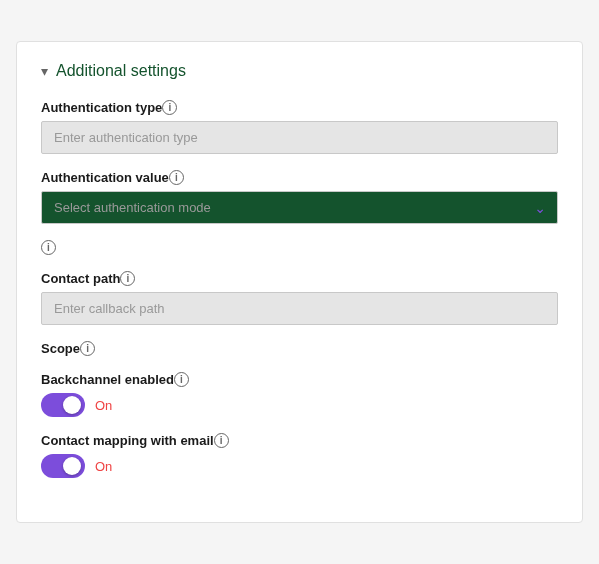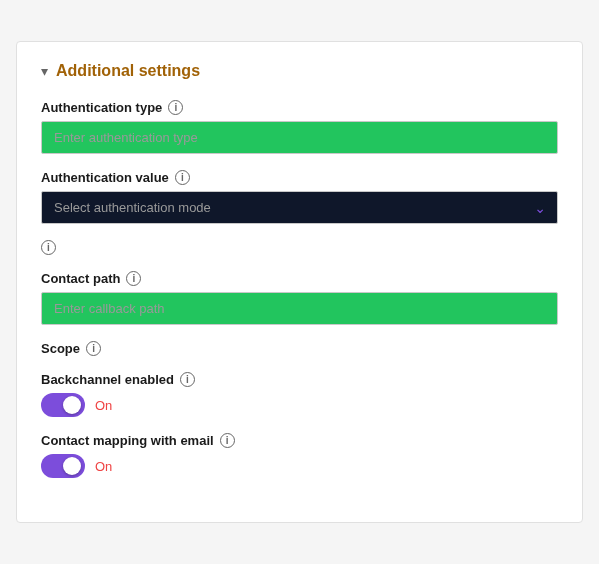--- a/index.html
+++ b/index.html
@@ -35,32 +35,32 @@
 
     .chevron-icon {
       color: #666;
       font-size: 14px;
       cursor: pointer;
       user-select: none;
     }
 
     .section-title {
       font-size: 16px;
-      font-weight: 700;
-      color: #a16207;
+      font-weight: 400;
+      color: #14532d;
     }
 
     .field-group {
       margin-bottom: 16px;
     }
 
     .field-label {
       display: flex;
       align-items: center;
-      gap: 6px;
+      gap: 0;
       font-size: 13px;
       font-weight: 600;
       color: #1a1a1a;
       margin-bottom: 6px;
     }
 
     .info-icon {
       display: inline-flex;
       align-items: center;
       justify-content: center;
@@ -77,41 +77,41 @@
     }
 
     .text-input {
       width: 100%;
       border: 1px solid #c8c8c8;
       border-radius: 2px;
       padding: 8px 12px;
       font-size: 13px;
       color: #333;
       outline: none;
-      background: #22c55e;
+      background: #e5e5e5;
     }
 
     .text-input::placeholder {
       color: #999;
     }
 
     .select-wrapper {
       position: relative;
       width: 100%;
     }
 
     .select-field {
       width: 100%;
       border: 1px solid #c8c8c8;
       border-radius: 2px;
       padding: 8px 36px 8px 12px;
       font-size: 13px;
       color: #999;
       outline: none;
-      background: #0f172a;
+      background: #14532d;
       appearance: none;
       cursor: pointer;
     }
 
     .select-chevron {
       position: absolute;
       right: 12px;
       top: 50%;
       transform: translateY(-50%);
       pointer-events: none;

